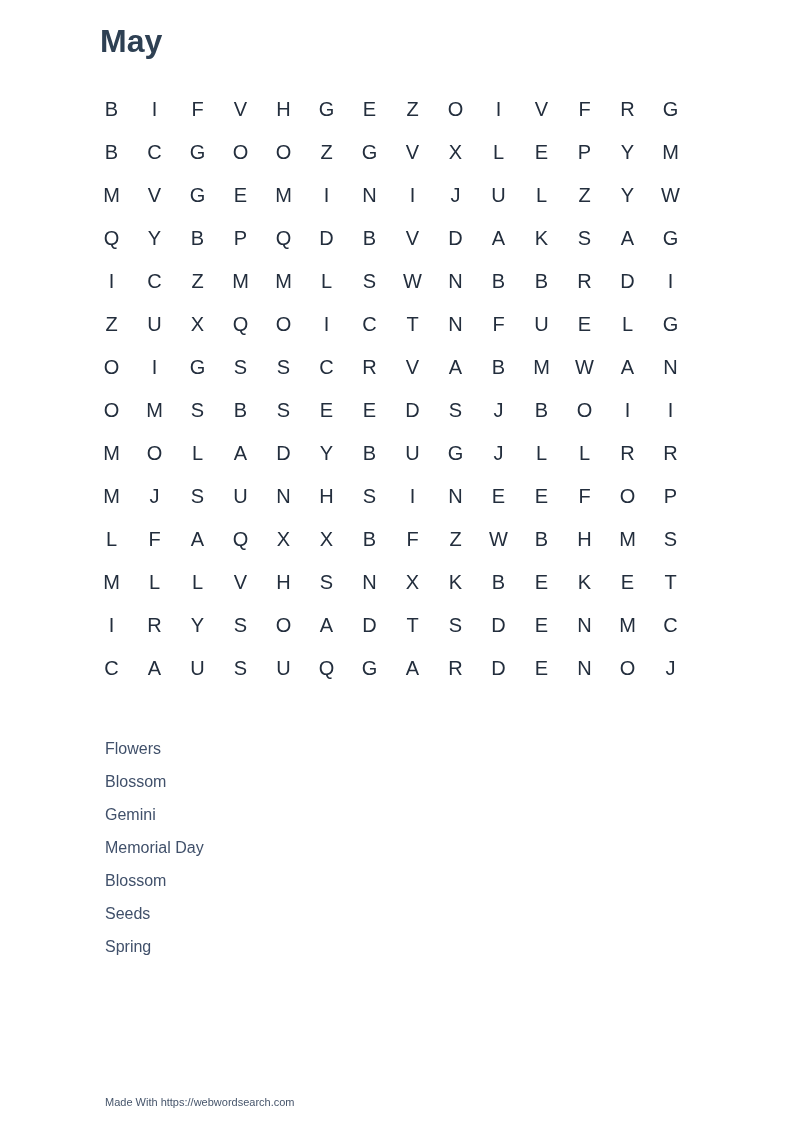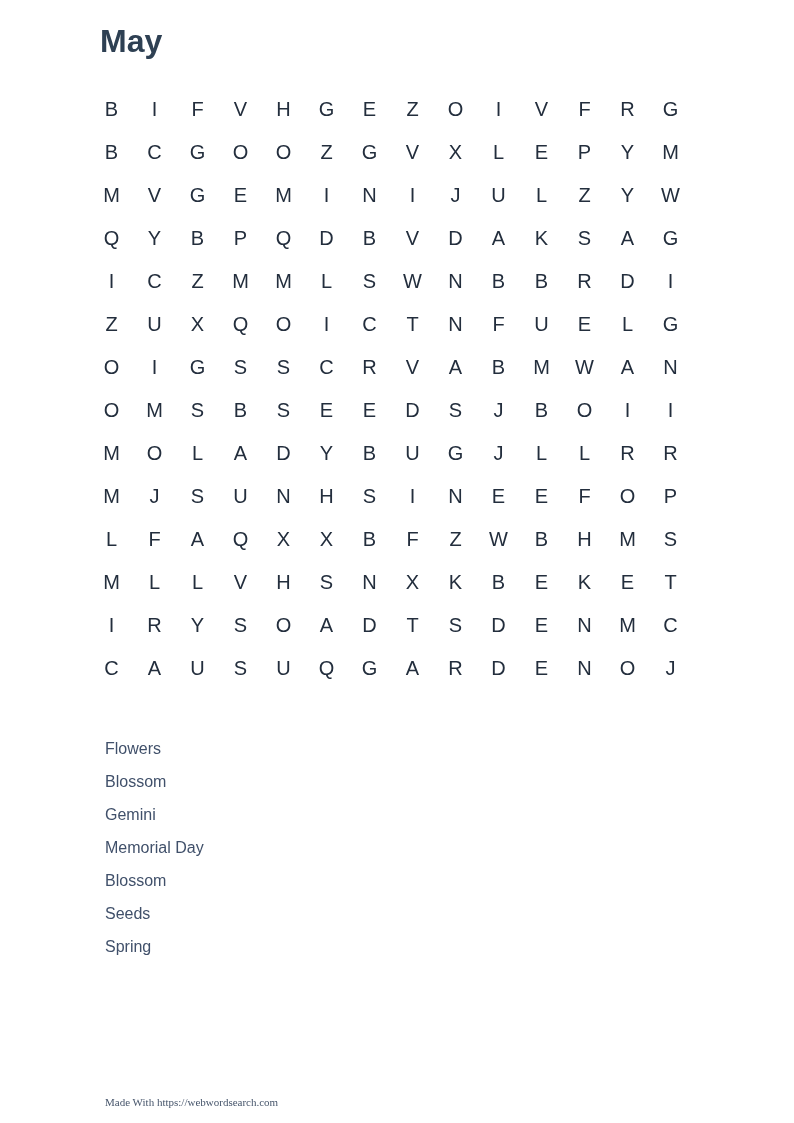--- a/index.html
+++ b/index.html
@@ -56,21 +56,20 @@
     line-height: 33px;
     font-size: 16px;
     color: #40506a;
   }
   .footer-credit {
     position: absolute;
     left: 105px;
     top: 1096px;
     font-size: 11px;
     color: #46556b;
-    font-family: Liberation Serif, serif;
   }
 </style>
 </head>
 <body>
 
 <h1 class="page-title">May</h1>
 
 <div class="grid">
     <span class="cell">B</span>
     <span class="cell">I</span>

